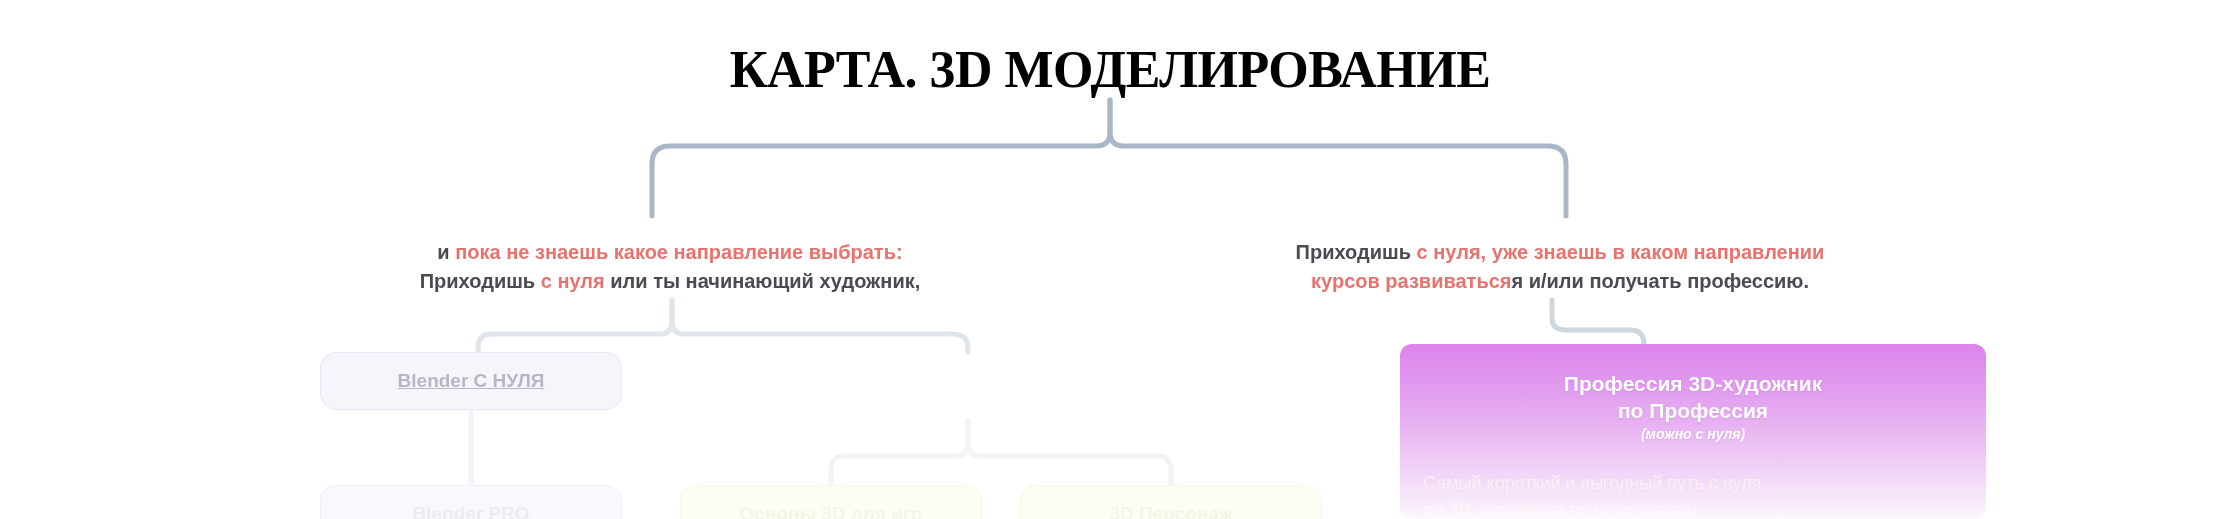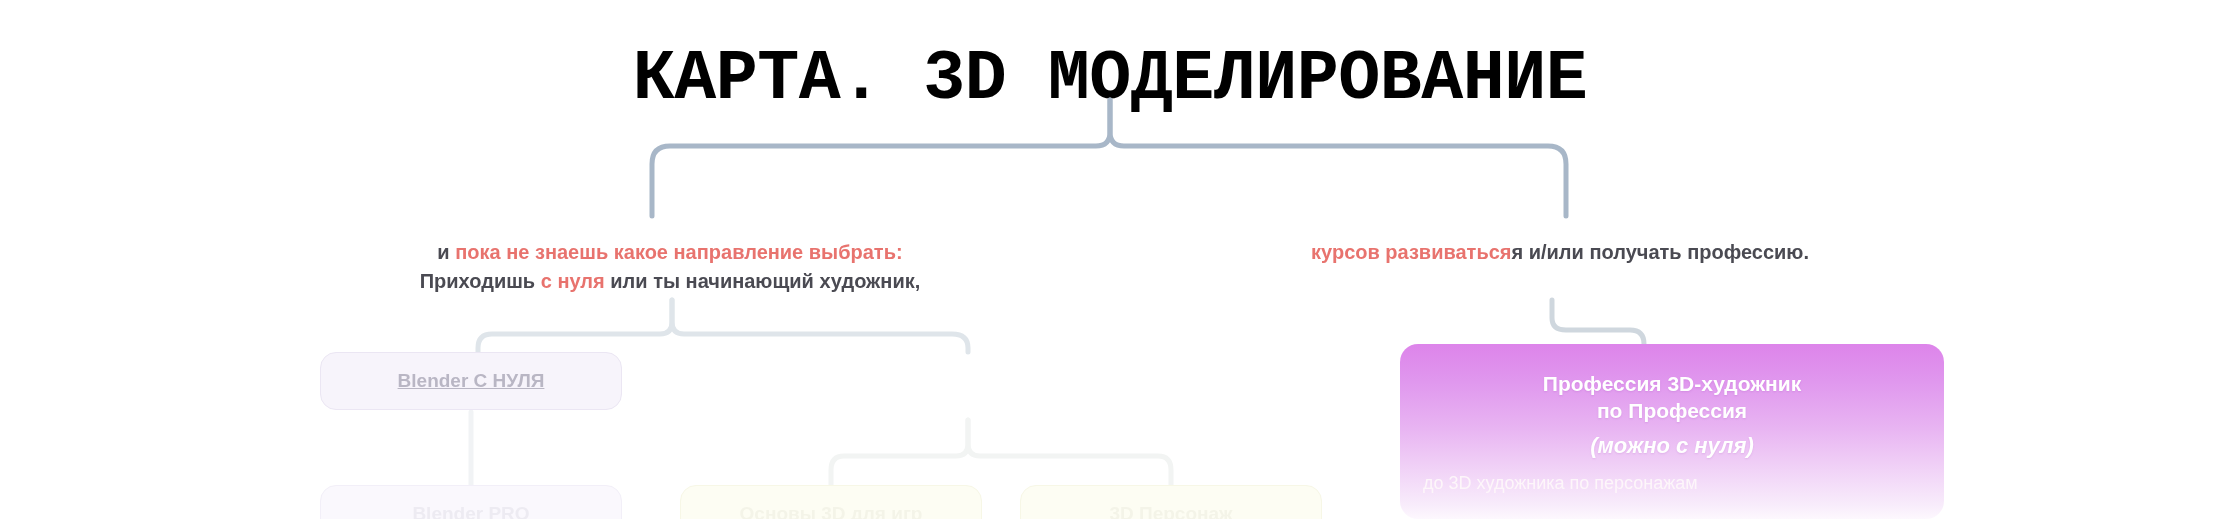--- a/index.html
+++ b/index.html
@@ -17,22 +17,22 @@
     background: #ffffff;
   }
 
   
   .title {
     position: absolute;
     left: 0;
     top: 40px;
     width: 2220px;
     text-align: center;
-    font-family: Liberation Mono, monospace;
-    font-size: 70px;
+    font-family: Liberation Serif, serif;
+    font-size: 52px;
     font-weight: 700;
     letter-spacing: -0.5px;
     color: #000000;
     white-space: nowrap;
   }
 
   
   .connectors {
     position: absolute;
     left: 0; top: 0;
@@ -102,46 +102,46 @@
   #card-zbrush       { left: 772px;  top: 352px; width: 395px; height: 66px; }
   #card-blender-pro  { left: 320px;  top: 485px; width: 302px; height: 58px; }
   #card-osnovy-3d    { left: 680px;  top: 485px; width: 302px; height: 58px; }
   #card-3d-persona   { left: 1020px; top: 485px; width: 302px; height: 58px; }
 
   
   #card-profession {
     position: absolute;
     left: 1400px;
     top: 344px;
-    width: 544px;
+    width: 586px;
     height: 175px;
-    border-radius: 18px;
+    border-radius: 12px;
     background: linear-gradient(180deg,
       #dd84ea 0%,
       #e098ee 22%,
       #e8b4f2 48%,
       #f1d3f7 72%,
       #f8ecfb 92%,
       #fdf8fe 100%);
     overflow: hidden;
   }
   #card-profession .pc-title {
     margin-top: 26px;
     text-align: center;
     color: #ffffff;
     font-size: 21px;
     font-weight: 700;
     line-height: 27px;
     text-shadow: 0 1px 2px rgba(150,60,170,0.18);
   }
   #card-profession .pc-note {
-    margin-top: 9px;
+    margin-top: 2px;
     text-align: center;
     color: #ffffff;
-    font-size: 22px;
+    font-size: 14px;
     font-weight: 700;
     font-style: italic;
     text-shadow: 0 1px 2px rgba(150,60,170,0.15);
   }
 
   
   #profession-body {
     position: absolute;
     left: 1423px;
     top: 470px;
@@ -181,20 +181,23 @@
     <div>
       <span>и </span><span class="hl-strong">пока не знаешь какое направление выбрать:</span>
     </div>
     <div>
       <span>Приходишь </span><span class="hl">с нуля</span><span> или ты начинающий художник,</span>
     </div>
   </div>
 
   <div class="branch-text" id="branch-text-right">
     <div>
+      <span>Приходишь </span><span class="hl">с нуля, уже знаешь в каком направлении</span>
+    </div>
+    <div>
       <span class="hl-strong">курсов развиваться</span><span>я и/или получать профессию.</span>
     </div>
   </div>
 
   <div class="card card-lav" id="card-blender-zero">
     <div>Blender С НУЛЯ</div>
   </div>
 
 
   <div class="card card-faint-lav" id="card-blender-pro">
@@ -211,16 +214,17 @@
 
   <div id="card-profession">
     <div class="pc-title">
       <div>Профессия 3D-художник</div>
       <div>по Профессия</div>
     </div>
     <div class="pc-note">(можно с нуля)</div>
   </div>
 
   <div id="profession-body">
+    <div>Самый короткий и выгодный путь с нуля</div>
     <div class="l2">до 3D художника по персонажам</div>
   </div>
 
 </div>
 
 </body></html>

